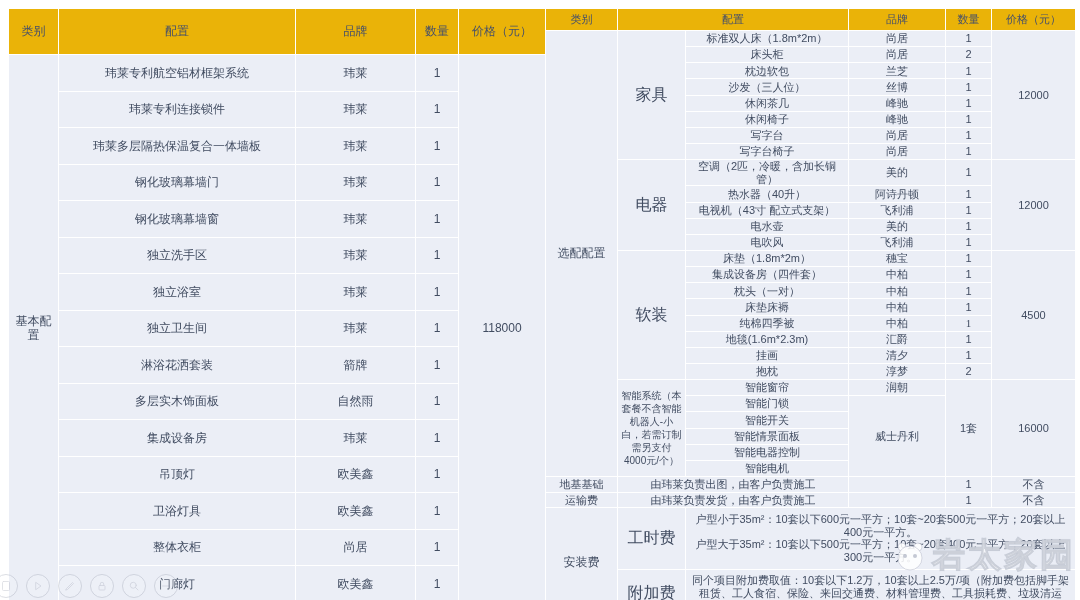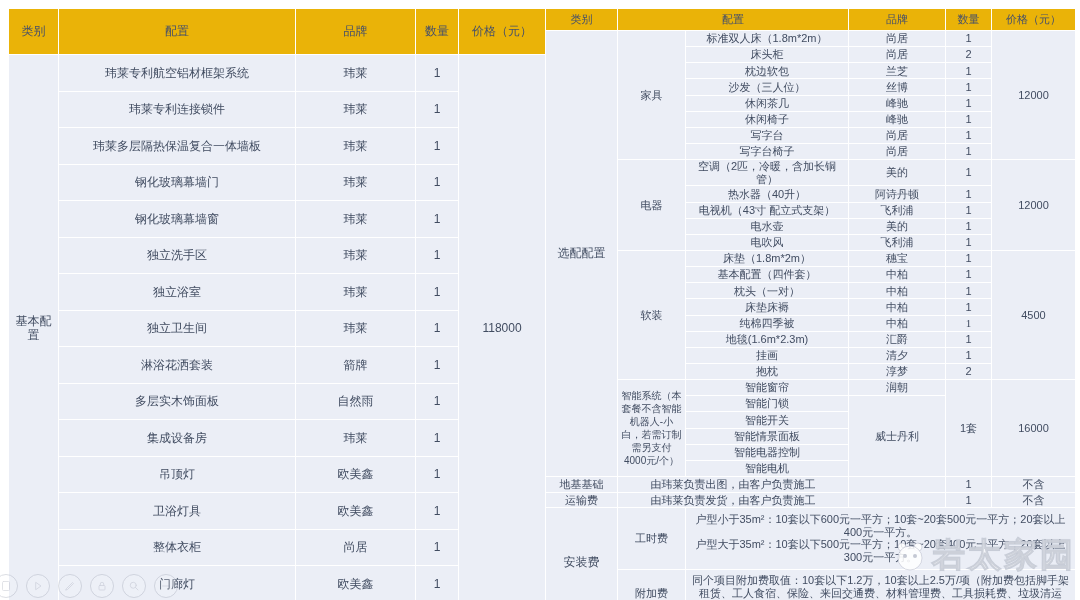--- a/index.html
+++ b/index.html
@@ -12,21 +12,21 @@
        font-weight:400;text-align:center;vertical-align:middle;padding:0 2px;overflow:hidden;}
   .tbl th{background:#eab308;color:#46506a;}
 
   .left{left:8px;top:8px;width:537px;font-size:12px;}
   .left td{line-height:1.2;}
   .right{left:545px;top:8px;width:530px;font-size:11px;}
   .right td{line-height:1.15;}
 
   .num{font-weight:700;color:#27314a;}
   .cat{font-size:12px;}
-  .sub{font-size:11px;}
+  .sub{font-size:16px;}
   .sub.small{font-size:10px;line-height:1.3;padding:0 3px;}
   .desc{text-align:left;white-space:pre-line;line-height:1.35;padding:1px 6px;}
 
   
   .toolbar{position:absolute;left:-6px;bottom:2px;display:flex;gap:8px;opacity:.35;}
   .tool-btn{width:22px;height:22px;border:1.5px solid #9aa0b0;border-radius:50%;
        display:flex;align-items:center;justify-content:center;background:rgba(255,255,255,.4);}
   .tool-btn svg{stroke:#9aa0b0;fill:none;stroke-width:1.6;stroke-linecap:round;stroke-linejoin:round;}
 
   
@@ -226,21 +226,21 @@
           <td class="num">1</td>
         </tr>
         <tr style="height: 16.15px;">
           <td rowspan="8" class="sub">软装</td>
           <td>床垫（1.8m*2m）</td>
           <td rowspan="1">穗宝</td>
           <td class="num">1</td>
           <td rowspan="8" class="num">4500</td>
         </tr>
         <tr style="height: 16.15px;">
-          <td>基本配置（四件套）</td>
+          <td>集成设备房（四件套）</td>
           <td rowspan="1">中柏</td>
           <td class="num">1</td>
         </tr>
         <tr style="height: 16.15px;">
           <td>枕头（一对）</td>
           <td rowspan="1">中柏</td>
           <td class="num">1</td>
         </tr>
         <tr style="height: 16.15px;">
           <td>床垫床褥</td>

